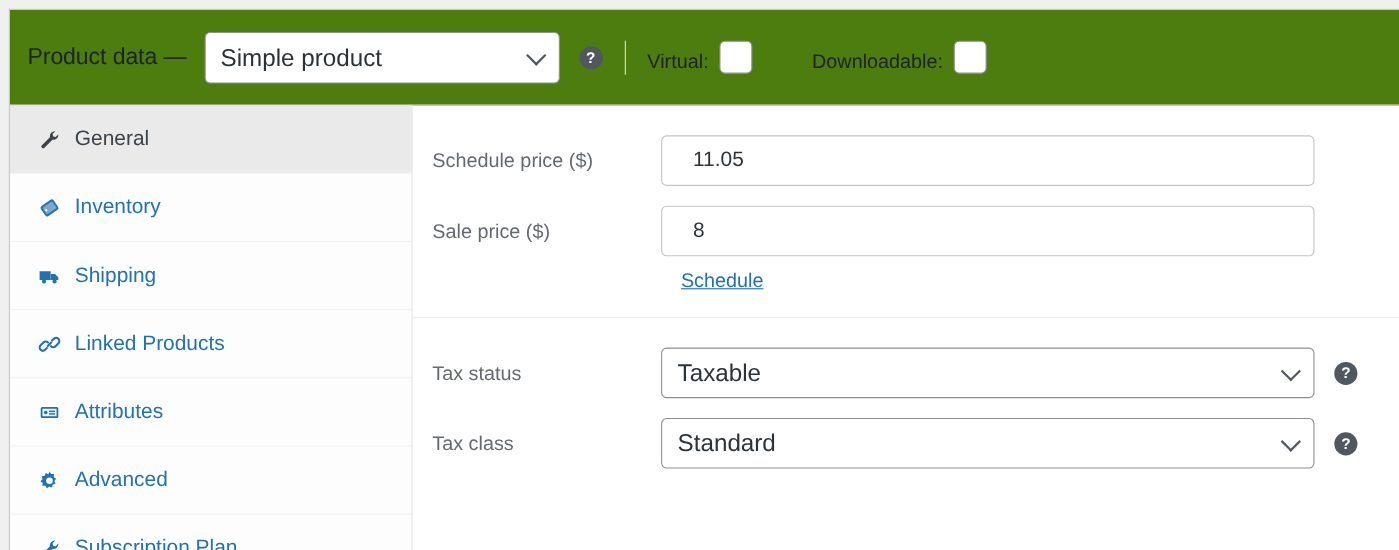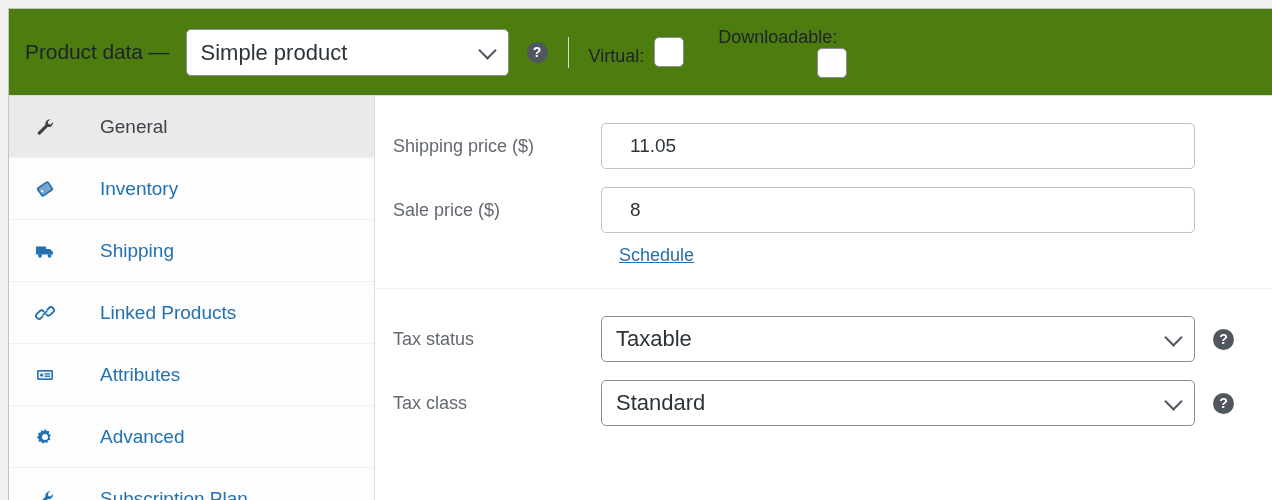--- a/index.html
+++ b/index.html
@@ -102,21 +102,21 @@
     color: #1d2327;
     margin-right: 10px;
   }
   .cb-box {
     width: 30px; height: 30px;
     border: 1px solid #8c8f94;
     border-radius: 5px;
     background: #fff;
     display: inline-block;
   }
-  #downloadable-group { margin-left: 34px; flex-direction: column; }
+  #downloadable-group { margin-left: 54px; }
 
   
   #panel-body {
     display: flex;
     height: 404px;
   }
 
   
   #tabs {
     width: 366px;
@@ -125,21 +125,20 @@
     background: #fdfdfd;
   }
   .tab {
     height: 62px;
     display: flex;
     align-items: center;
     padding-left: 24px;
     border-bottom: 1px solid #f0f0f1;
     background: #fdfdfd;
     cursor: pointer;
-    gap: 32px;
   }
   .tab.active { background: #eaeaea; }
   .tab-icon {
     width: 24px;
     flex: 0 0 24px;
     display: flex;
     align-items: center;
     justify-content: center;
     margin-right: 11px;
   }
@@ -318,21 +317,21 @@
         <span class="tab-label">Subscription Plan</span>
       </div>
 
     </div>
 
     <div id="content">
 
       <div class="fieldgroup bordered">
 
         <div class="field-row">
-          <div class="field-label">Shipping price ($)</div>
+          <div class="field-label">Schedule price ($)</div>
           <div class="text-input">11.05</div>
         </div>
 
         <div class="field-row">
           <div class="field-label">Sale price ($)</div>
           <div class="text-input">8</div>
         </div>
 
         <div id="schedule-row">
           <span id="schedule-link">Schedule</span>

